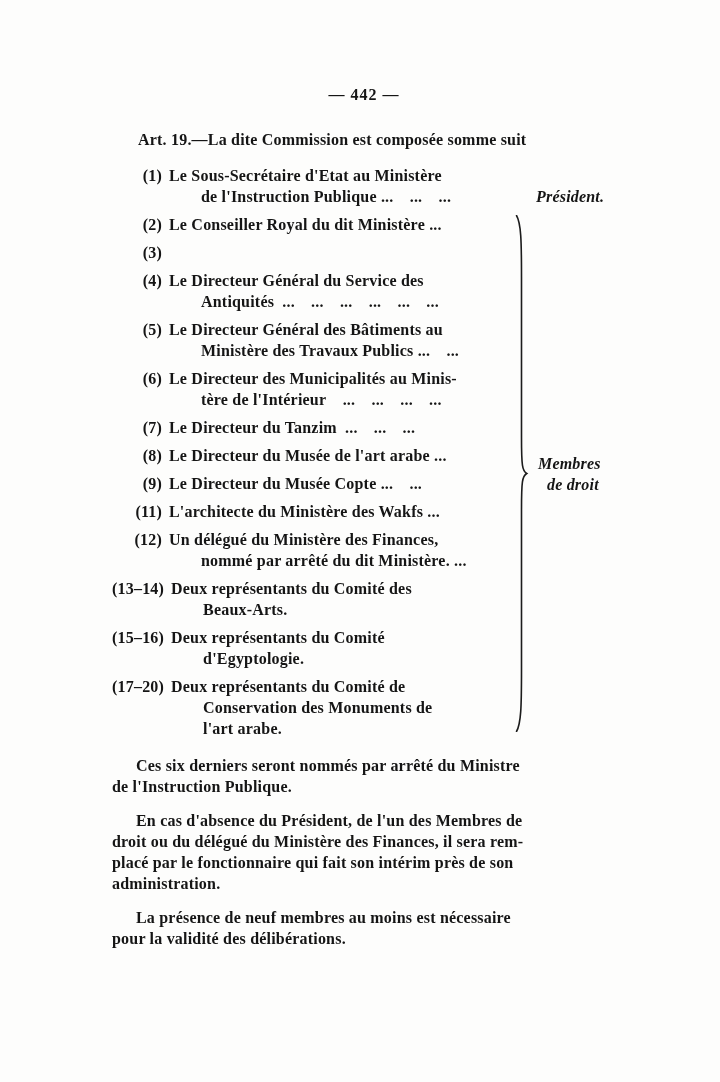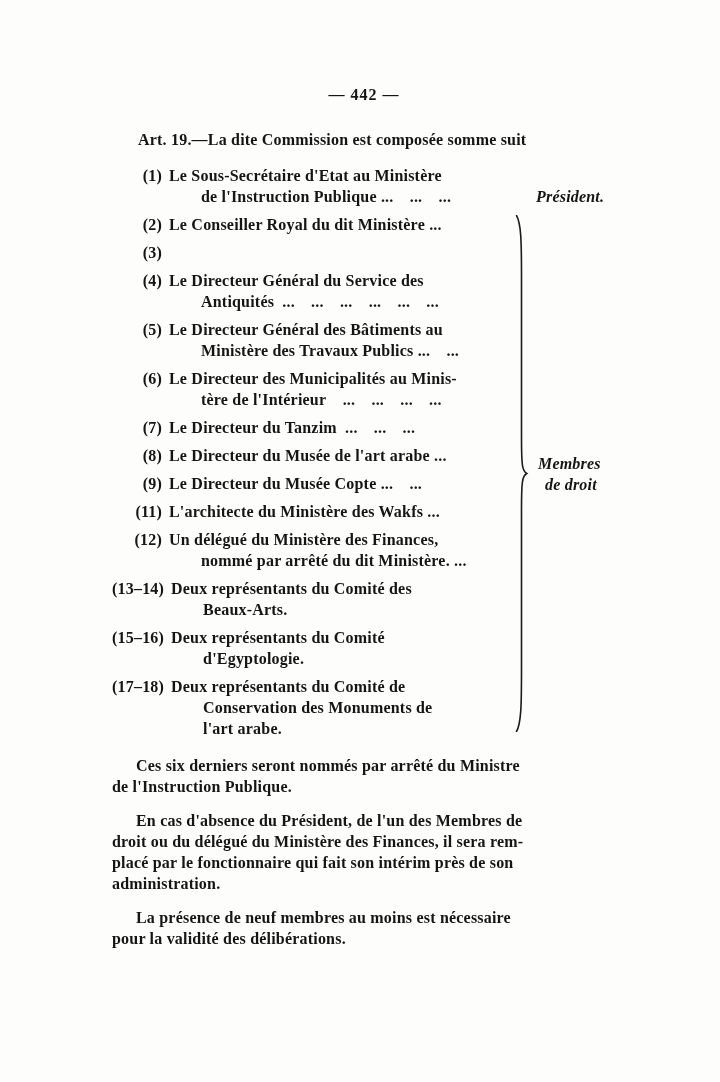--- a/index.html
+++ b/index.html
@@ -19,21 +19,21 @@
   }
   .page-number{text-align:center;margin-bottom:24px;letter-spacing:1px;}
   .heading{text-indent:26px;margin-bottom:15px;margin-top:16px;}
 
   .list-item{display:flex;margin-bottom:7px;}
   .item-num{min-width:50px;text-align:right;padding-right:7px;white-space:nowrap;}
   .item-txt{flex:1;white-space:pre-line;padding-left:32px;text-indent:-32px;}
 
   .row1{display:flex;margin-bottom:7px;}
   .row1 .item-main{width:400px;display:flex;}
-  .side-label{font-style:italic;}
+  .side-label{font-style:italic;text-align:center;}
   .president{align-self:flex-end;padding-left:24px;white-space:nowrap;}
 
   .group{position:relative;}
   .group-items{width:400px;}
   .brace{position:absolute;left:402px;top:1px;height:calc(100% - 8px);width:15px;}
   .brace path{fill:none;stroke:#1c1c1c;stroke-width:1.6;vector-effect:non-scaling-stroke;}
   .membres{position:absolute;left:426px;top:50%;transform:translateY(-56%);}
   .membres .l2{padding-left:7px;}
 
   .paras{margin-top:16px;}
@@ -109,21 +109,21 @@
           <span class="item-num">(13–14)</span>
           <div class="item-txt">Deux représentants du Comité des
 Beaux-Arts.</div>
         </div>
         <div class="list-item">
           <span class="item-num">(15–16)</span>
           <div class="item-txt">Deux représentants du Comité
 d'Egyptologie.</div>
         </div>
         <div class="list-item">
-          <span class="item-num">(17–18)</span>
+          <span class="item-num">(17–20)</span>
           <div class="item-txt">Deux représentants du Comité de
 Conservation des Monuments de
 l'art arabe.</div>
         </div>
 
       </div>
 
       <svg class="brace" viewBox="0 0 20 100" preserveAspectRatio="none" aria-hidden="true">
         <path d="M3 0 C9.5 1.5 10 5 10 12 L10 43 C10 48.5 11 49.5 17 50 C11 50.5 10 51.5 10 57 L10 88 C10 95 9.5 98.5 3 100"></path>
       </svg>

